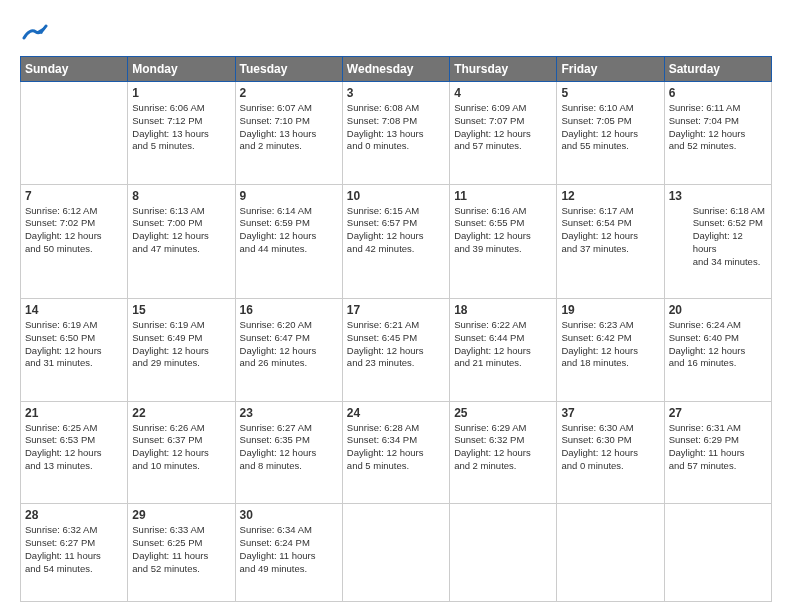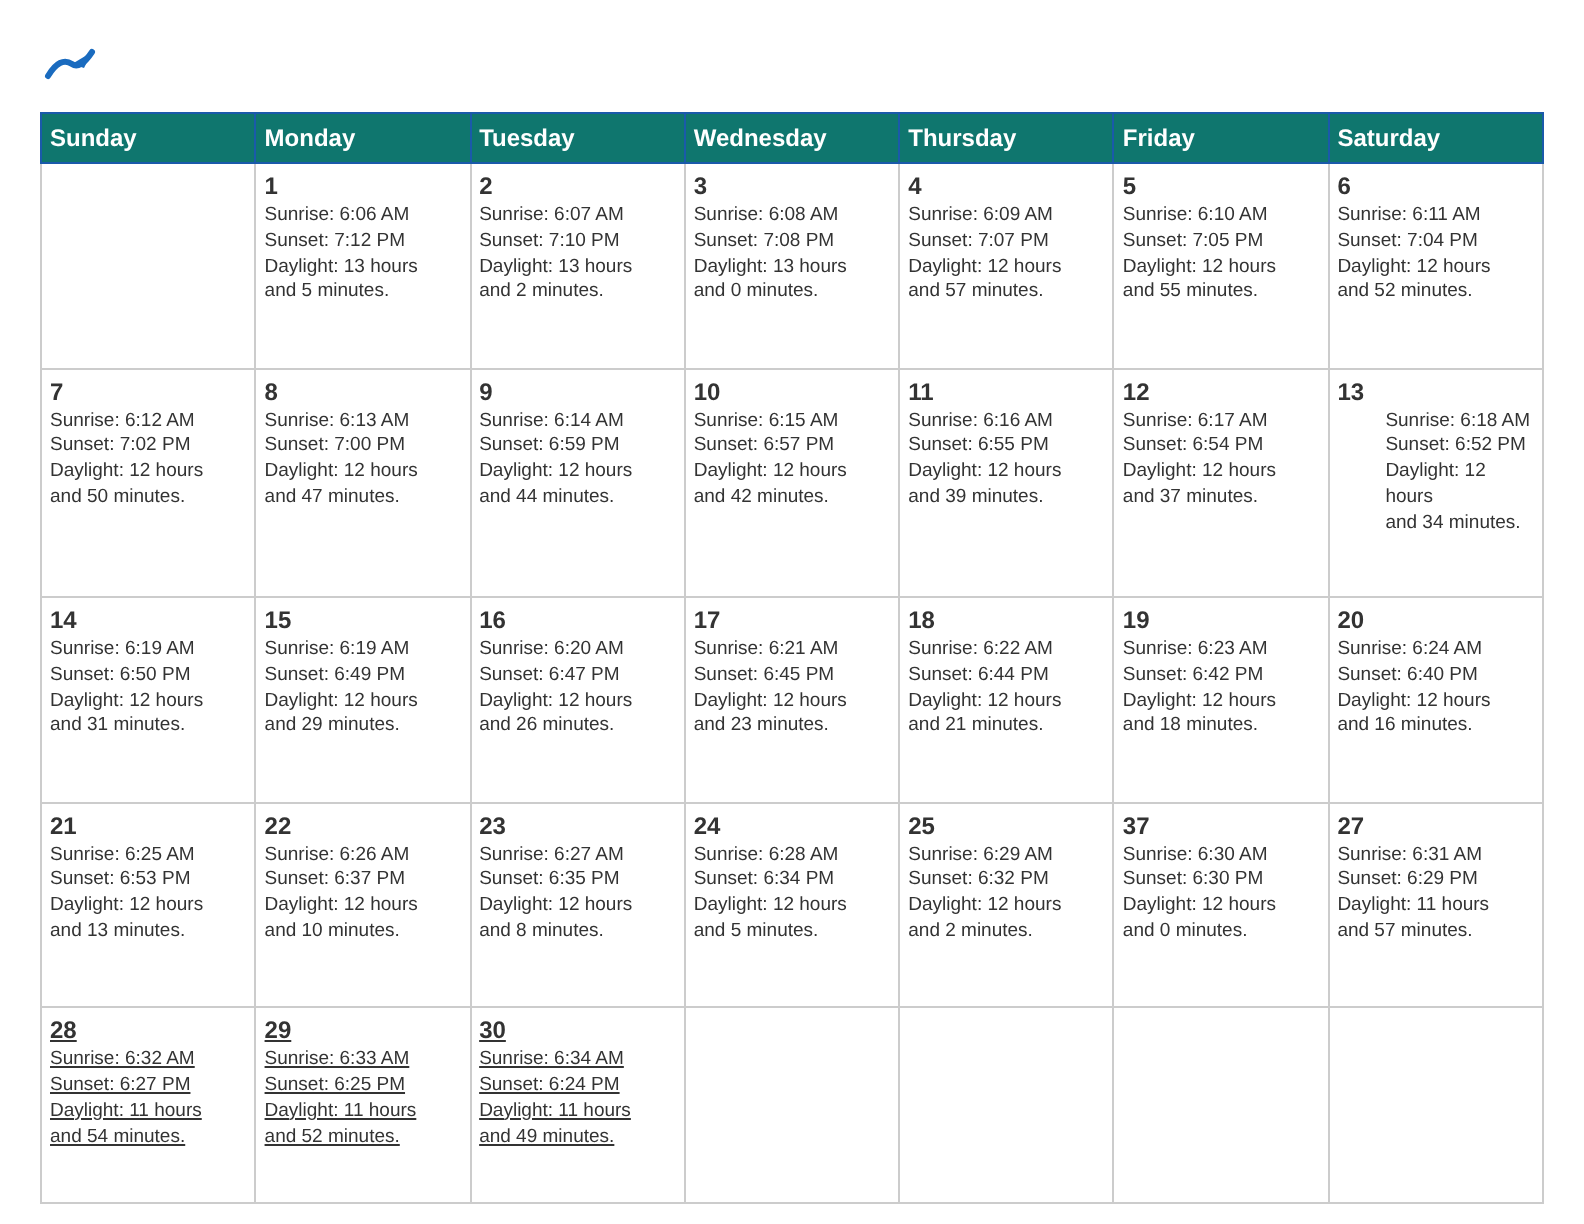--- a/index.html
+++ b/index.html
@@ -62,21 +62,21 @@
       color: #555;
     }
     .calendar {
       flex: 1;
       border: 1px solid #ccc;
       border-collapse: collapse;
       width: 100%;
       table-layout: fixed;
     }
     .calendar th {
-      background-color: #0f766e;
+      background-color: #737373;
       color: #fff;
       font-size: 12px;
       font-weight: bold;
       padding: 5px 4px;
       text-align: left;
       border: 1px solid #1a5aaa;
     }
     .calendar td {
       border: 1px solid #ccc;
       vertical-align: top;
@@ -95,21 +95,20 @@
     .day-info {
       font-size: 9.5px;
       line-height: 1.35;
       color: #333;
     }
     .empty-cell {
       background: #fff;
     }
     tr:last-child td {
       height: 70px;
-      text-decoration: underline;
     }
   </style>
 </head>
 <body>
 
 <div class="page">
   <div class="header">
     <div class="logo">
       <svg class="logo-icon" viewBox="0 0 28 28">
         <rect x="0" y="0" width="28" height="28" fill="white"></rect>

